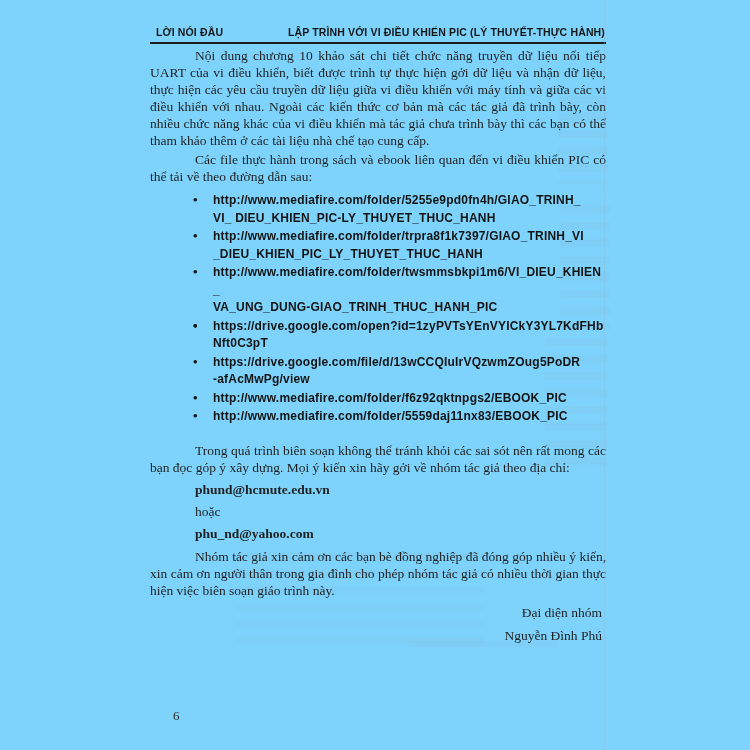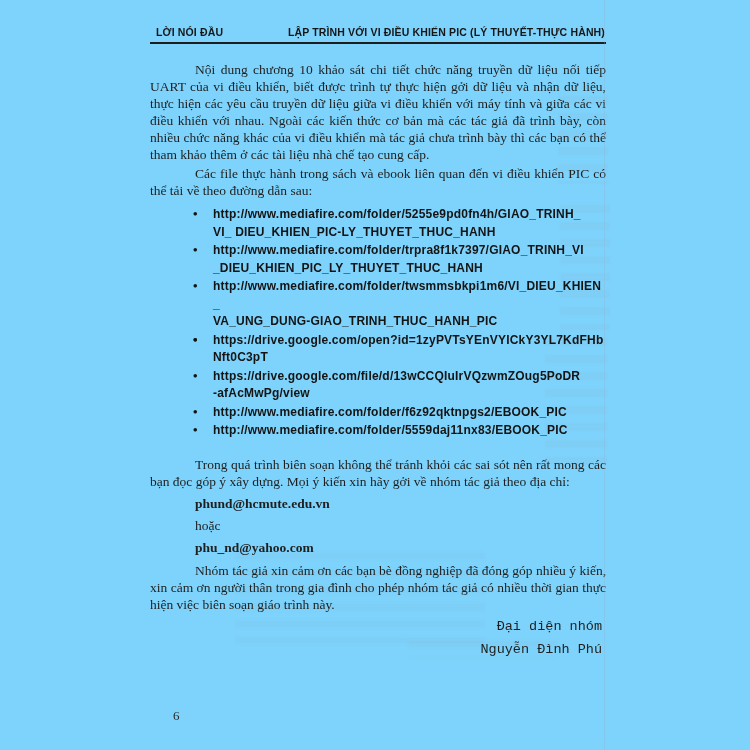--- a/index.html
+++ b/index.html
@@ -47,21 +47,21 @@
     padding:0 1px 4px 6px;
     border-bottom:2px solid #1d1d1d;
     white-space:nowrap;
   }
 
   .para {
     font-size:13.5px; line-height:17px;
     text-align:justify; text-indent:45px;
     margin:0;
   }
-  .para-1 { margin-top:17px; }
+  .para-1 { margin-top:3px; }
   .para-2 { margin-top:2px; }
   .para-3 { margin-top:16px; }
   .para-4 { margin-top:6px; }
 
   .links {
     list-style:none; margin:7px 0 0 0; padding:0;
     font-family:"Liberation Sans", "DejaVu Sans", sans-serif;
     font-weight:bold; font-size:12px; line-height:17.5px;
     color:#141414; letter-spacing:.2px;
   }
@@ -69,21 +69,21 @@
   .links .dot {
     position:absolute; left:43px; top:-1px; font-size:13px;
     font-family:"Liberation Serif", serif;
   }
   .links .url { white-space:pre-line; word-break:break-all; display:block; }
 
   .contact { margin:4px 0 0 45px; }
   .contact-line { font-size:13.5px; line-height:17px; margin-top:5px; }
   .contact-email { font-weight:bold; }
 
-  .signature { margin-top:5px; text-align:right; padding-right:4px;font-family:Liberation Mono, monospace; }
+  .signature { margin-top:5px; text-align:right; padding-right:4px; }
   .signature-line { font-size:13.5px; line-height:17px; }
   .signature-name { margin-top:6px; }
 
   .page-number {
     position:absolute; left:173px; top:708px;
     font-size:13px; color:#2a2a2a;
     font-family:"Liberation Serif", "DejaVu Serif", serif;
   }
 </style>
 </head>

